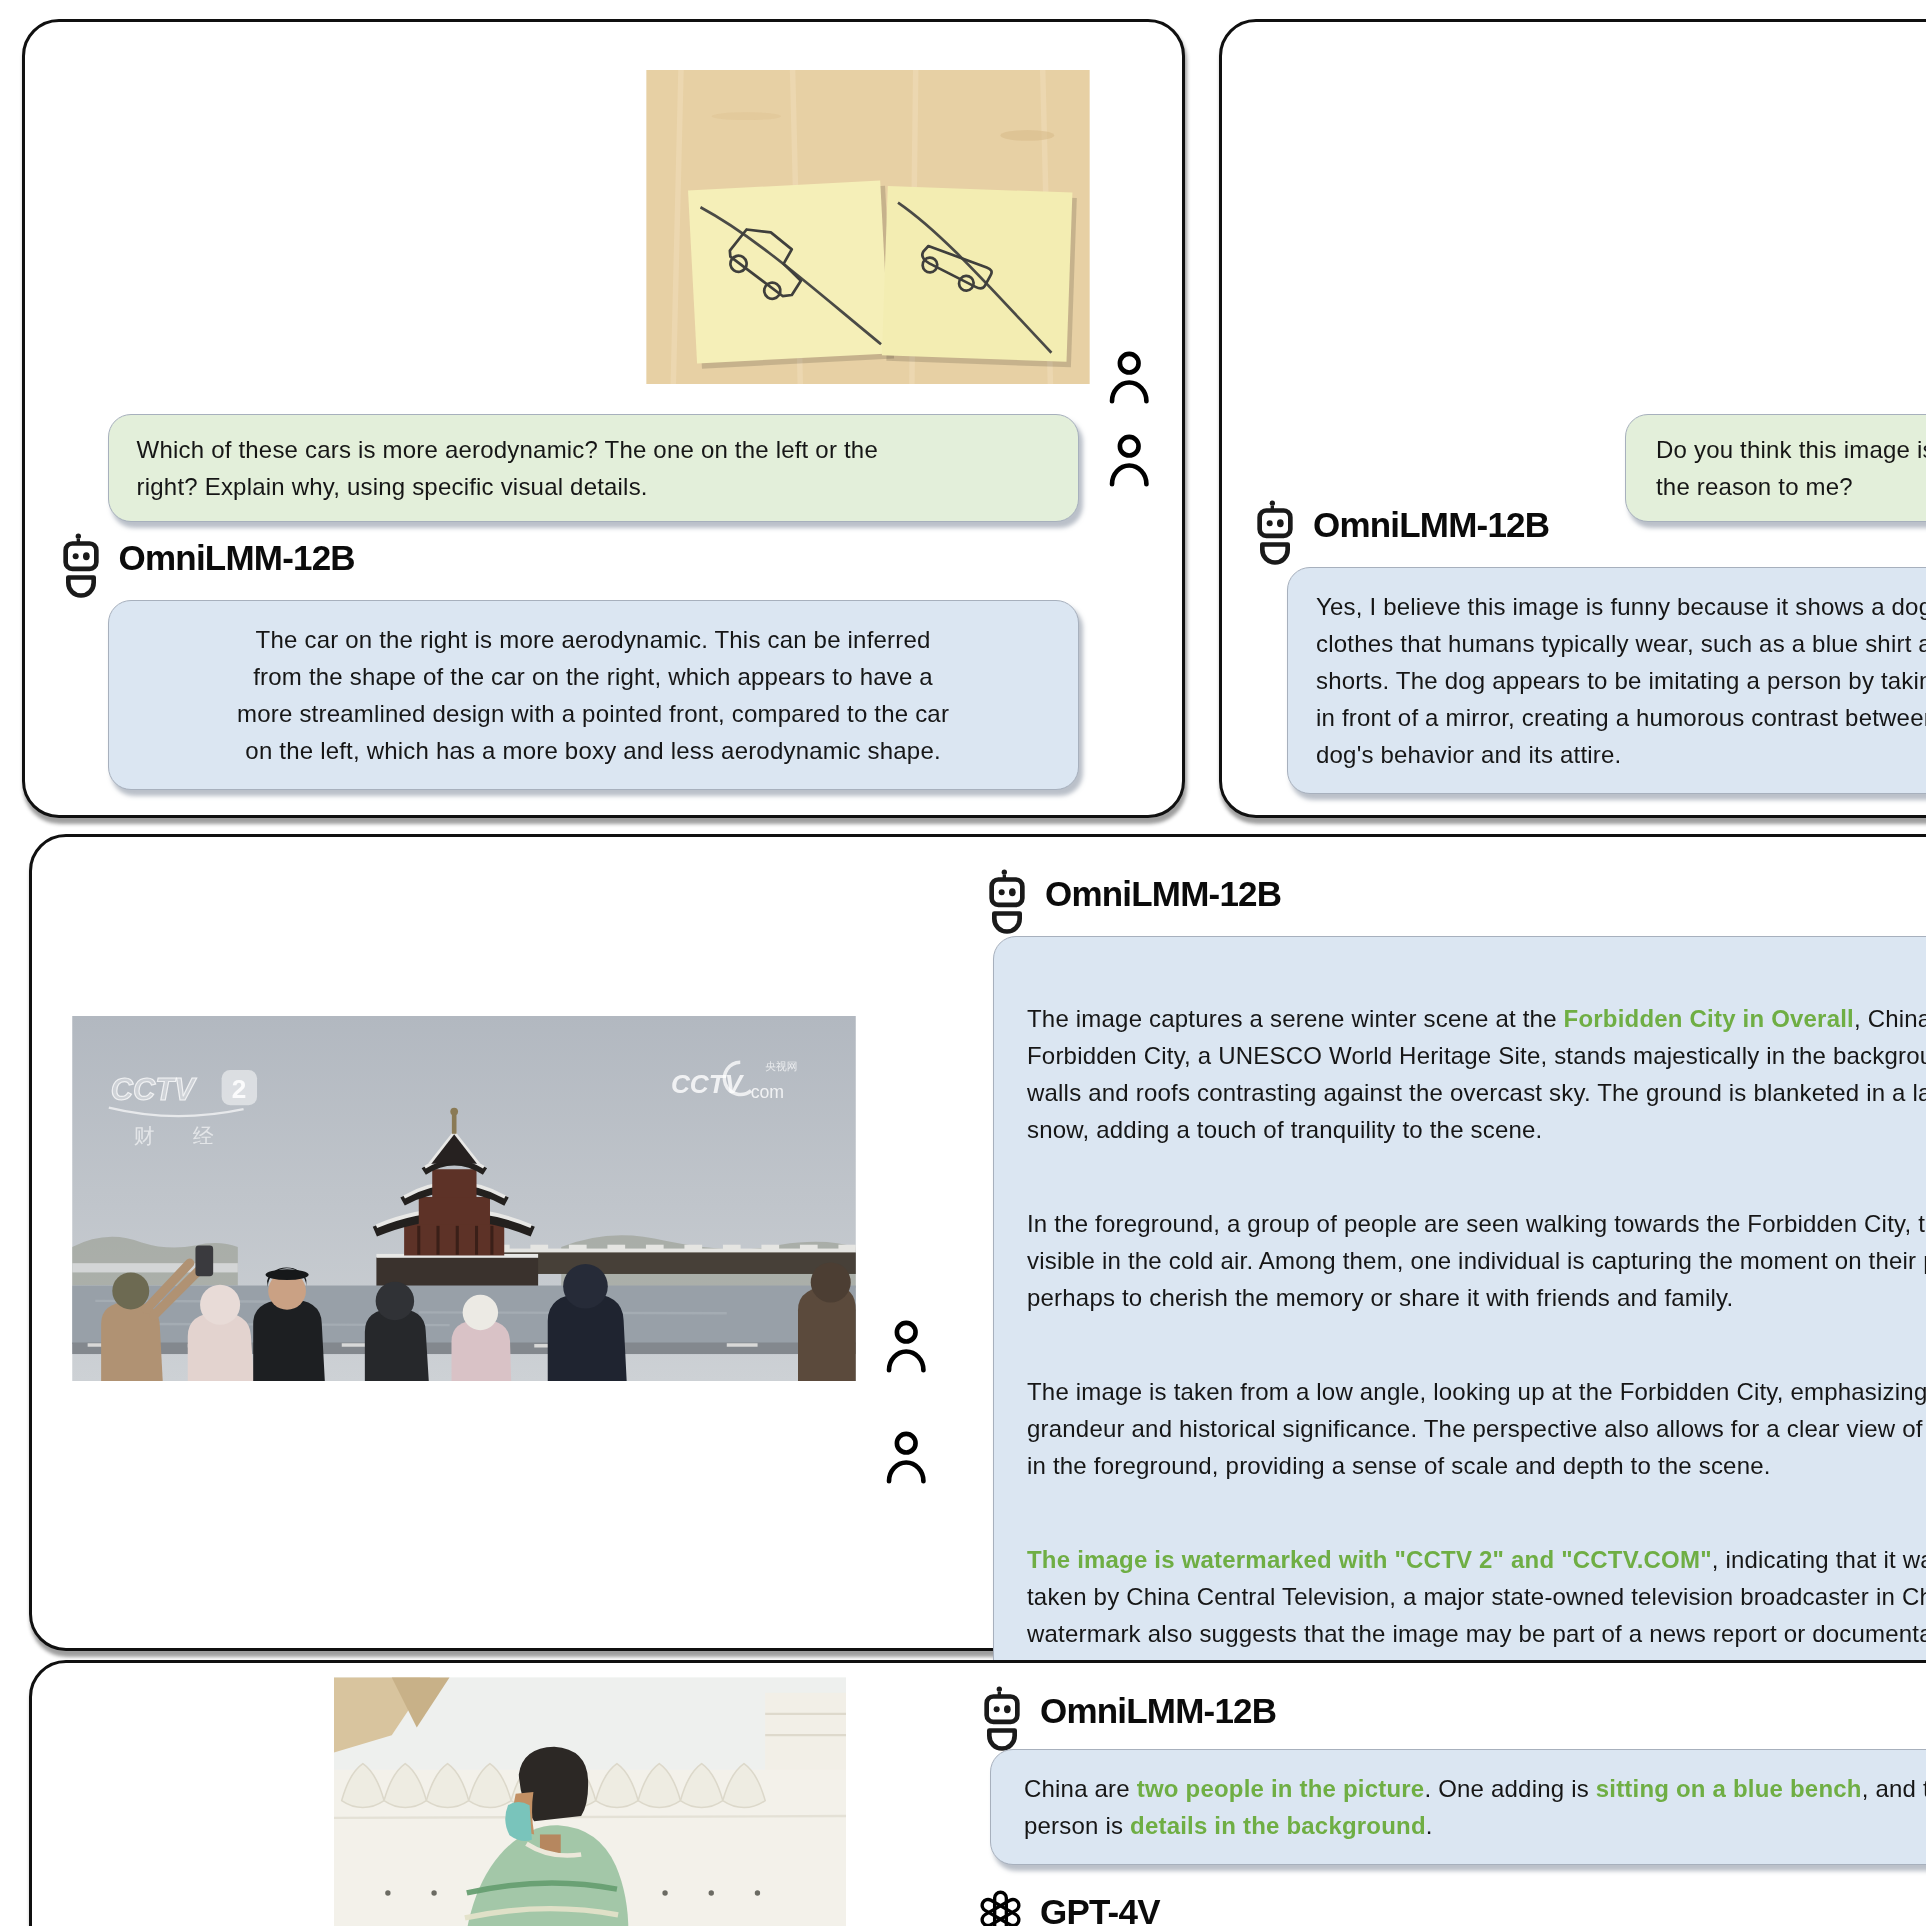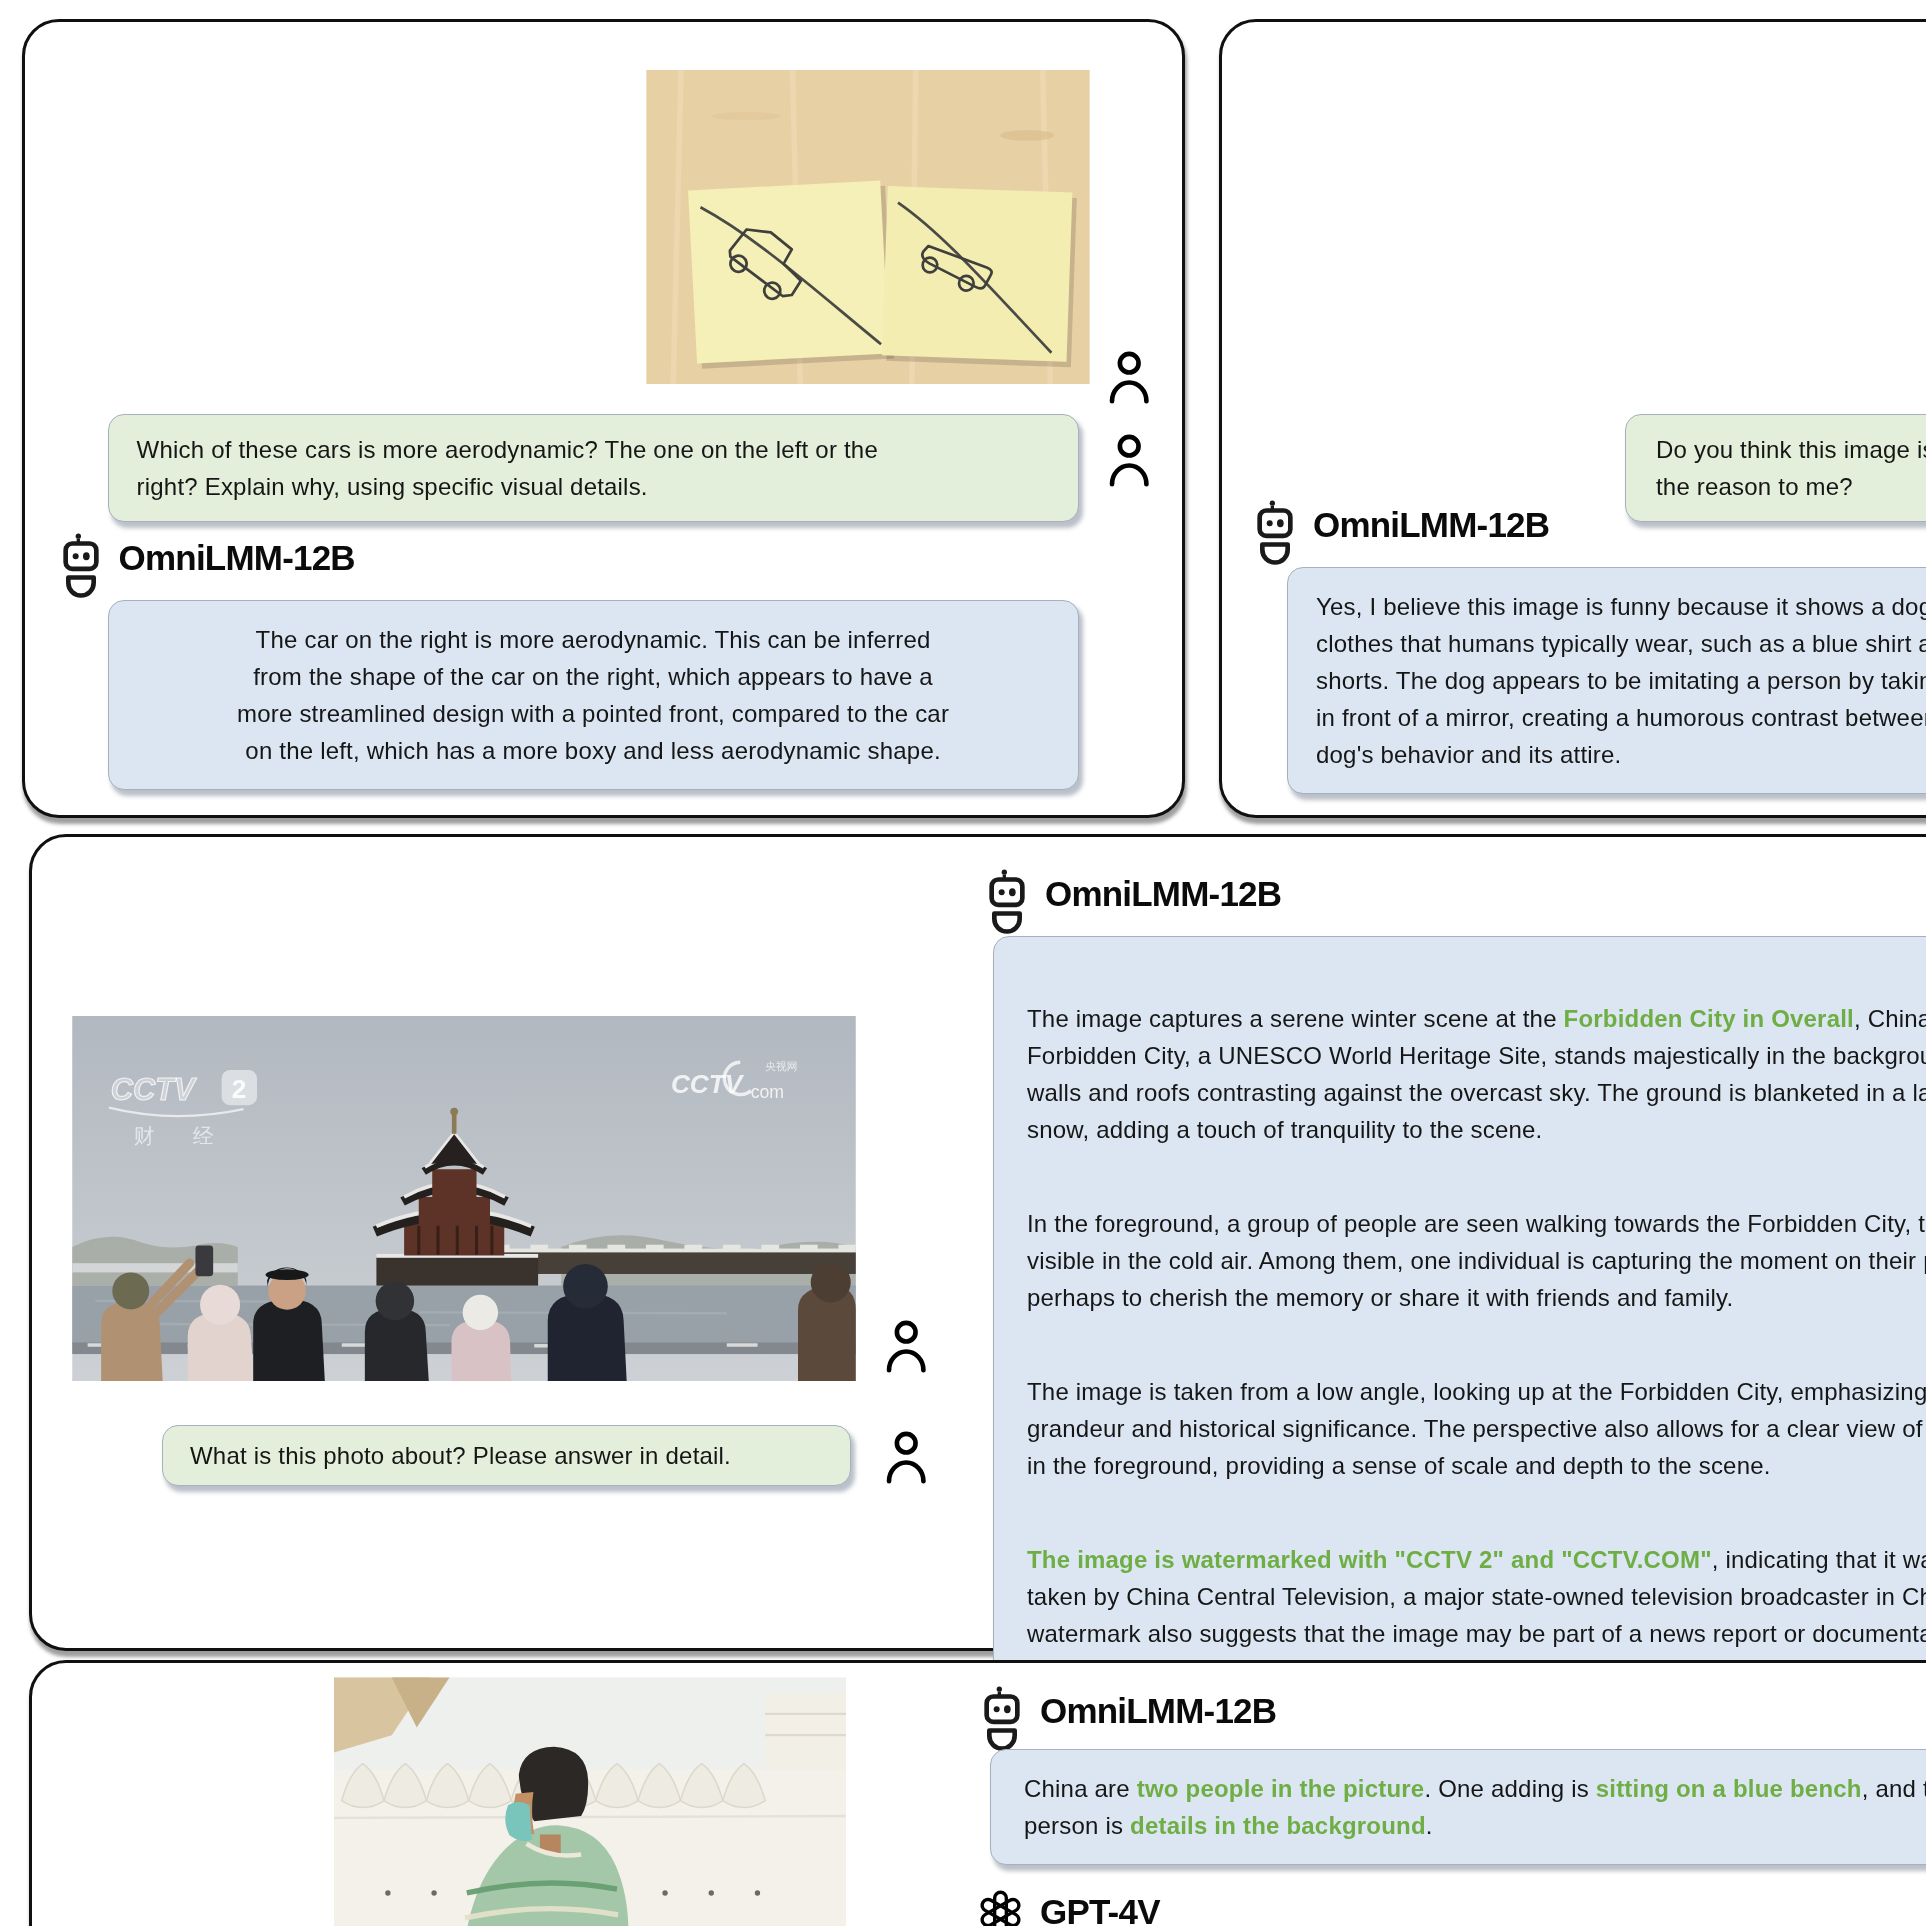--- a/index.html
+++ b/index.html
@@ -6,21 +6,21 @@
   body{width:2390px;height:2390px;overflow:hidden;
        font-family:"Liberation Sans", sans-serif;}
   .canvas{position:relative;width:2390px;height:2390px;background:#fff;}
 
   .panel{position:absolute;background:#fff;border:3.1px solid #101010;
          border-radius:37px;box-shadow:1.9px 5.4px 3.9px rgba(25,25,25,.42);}
 
   .photo{position:absolute;overflow:hidden;}
   .photo svg{display:block;width:100%;height:100%;}
 
-  .bubble{position:absolute;border:1.9px solid #a7b0bd;border-radius:16px;
+  .bubble{position:absolute;border:1.9px solid #a7b0bd;border-radius:23px;
           box-shadow:3.9px 5.4px 4.6px rgba(118,130,148,.5);box-sizing:border-box;}
   .bubble.green{background:#e3efda;}
   .bubble.blue{background:#dbe6f2;}
 
   .btext{font-size:24px;line-height:37px;color:#161616;
          white-space:pre-line;letter-spacing:0.2px;}
   .btext p{margin:0 0 20px 0;}
   .btext p:last-child{margin-bottom:0;}
 
   .hl-green{color:#6fae44;font-weight:700;}
@@ -280,23 +280,20 @@
         </g>
       </svg>
     </div>
 
     <div class="person-icon" style="left:852px;top:481px;">
       <svg viewBox="0 0 60 74">
           <circle cx="31" cy="17" r="13" fill="none" stroke="#000" stroke-width="6.5"></circle>
           <path d="M7 70 a24 26 0 0 1 48 0" fill="none" stroke="#000" stroke-width="6.5" stroke-linecap="round"></path>
         </svg>
     </div>
-    <div class="bubble green" style="left:130px;top:588px;width:689px;min-height:61px;">
-      <div class="btext" style="padding:10.8px 27px;">What is this photo about? Please answer in detail.</div>
-    </div>
     <div class="person-icon" style="left:852px;top:592px;">
       <svg viewBox="0 0 60 74">
           <circle cx="31" cy="17" r="13" fill="none" stroke="#000" stroke-width="6.5"></circle>
           <path d="M7 70 a24 26 0 0 1 48 0" fill="none" stroke="#000" stroke-width="6.5" stroke-linecap="round"></path>
         </svg>
     </div>
   </section>
 
   <section class="panel" style="left:29px;top:1660px;width:2341px;height:711px;">
     <div class="photo" style="left:302px;top:14px;width:512px;height:507px;">

